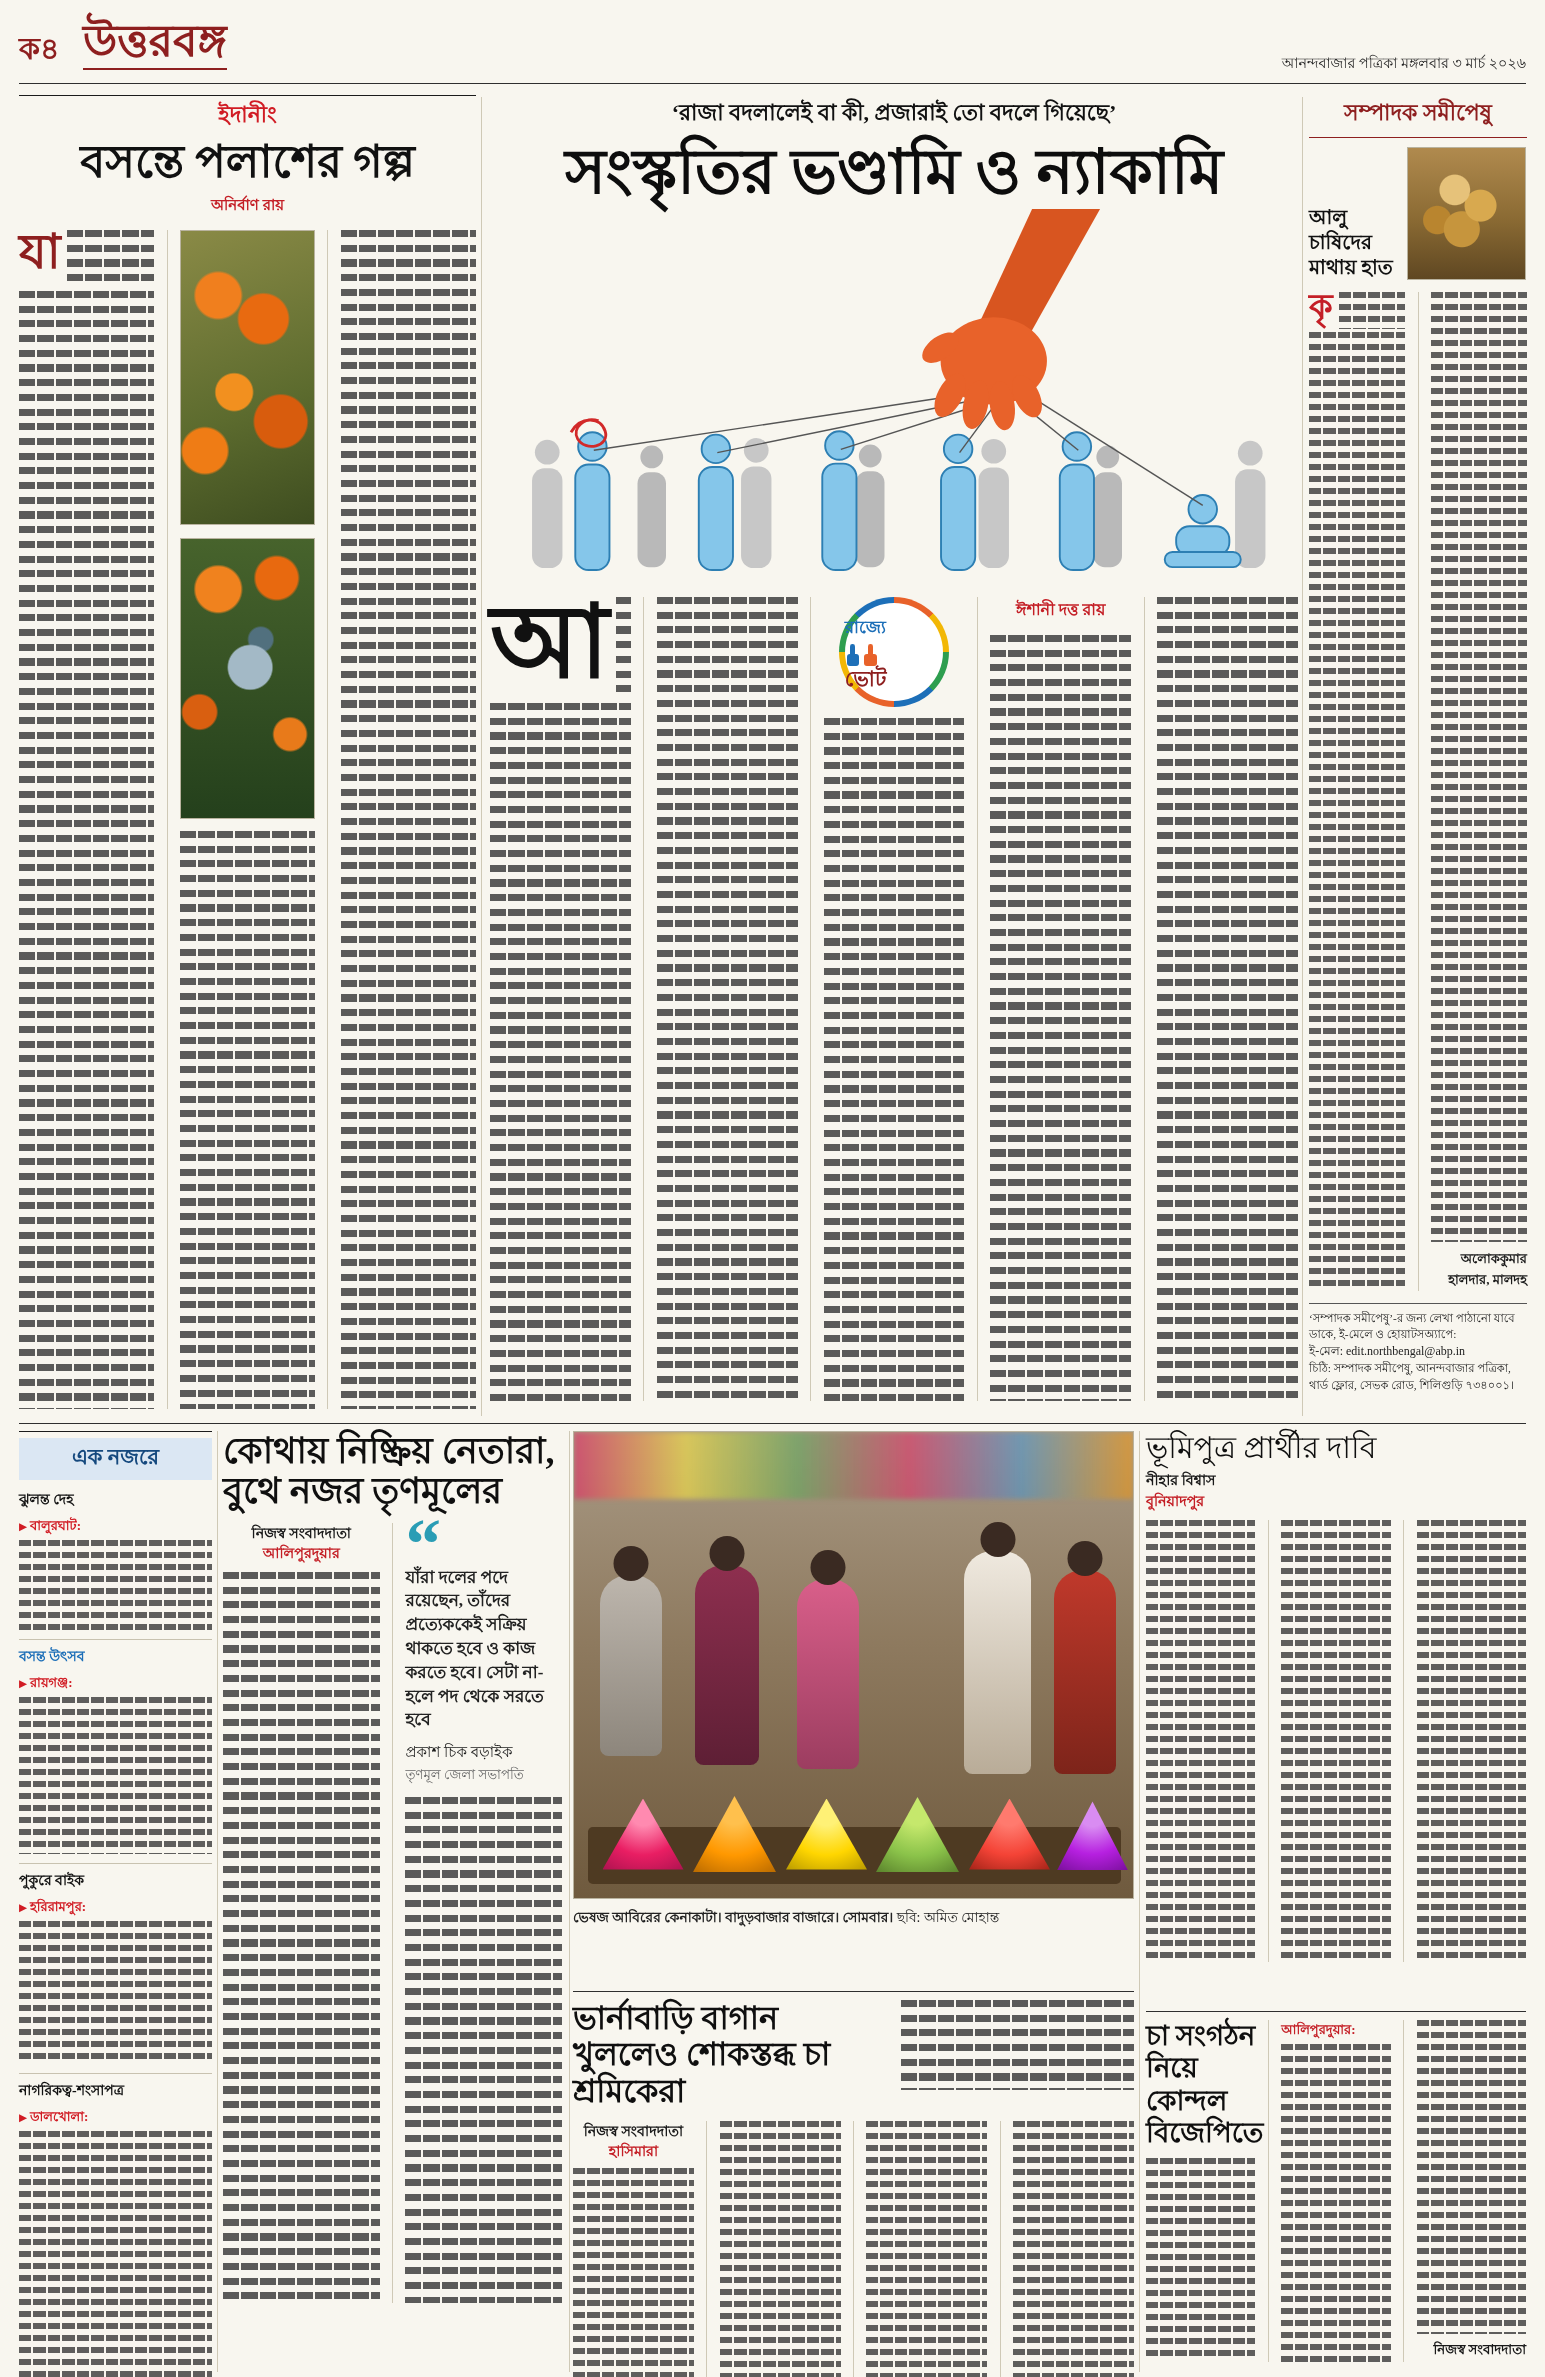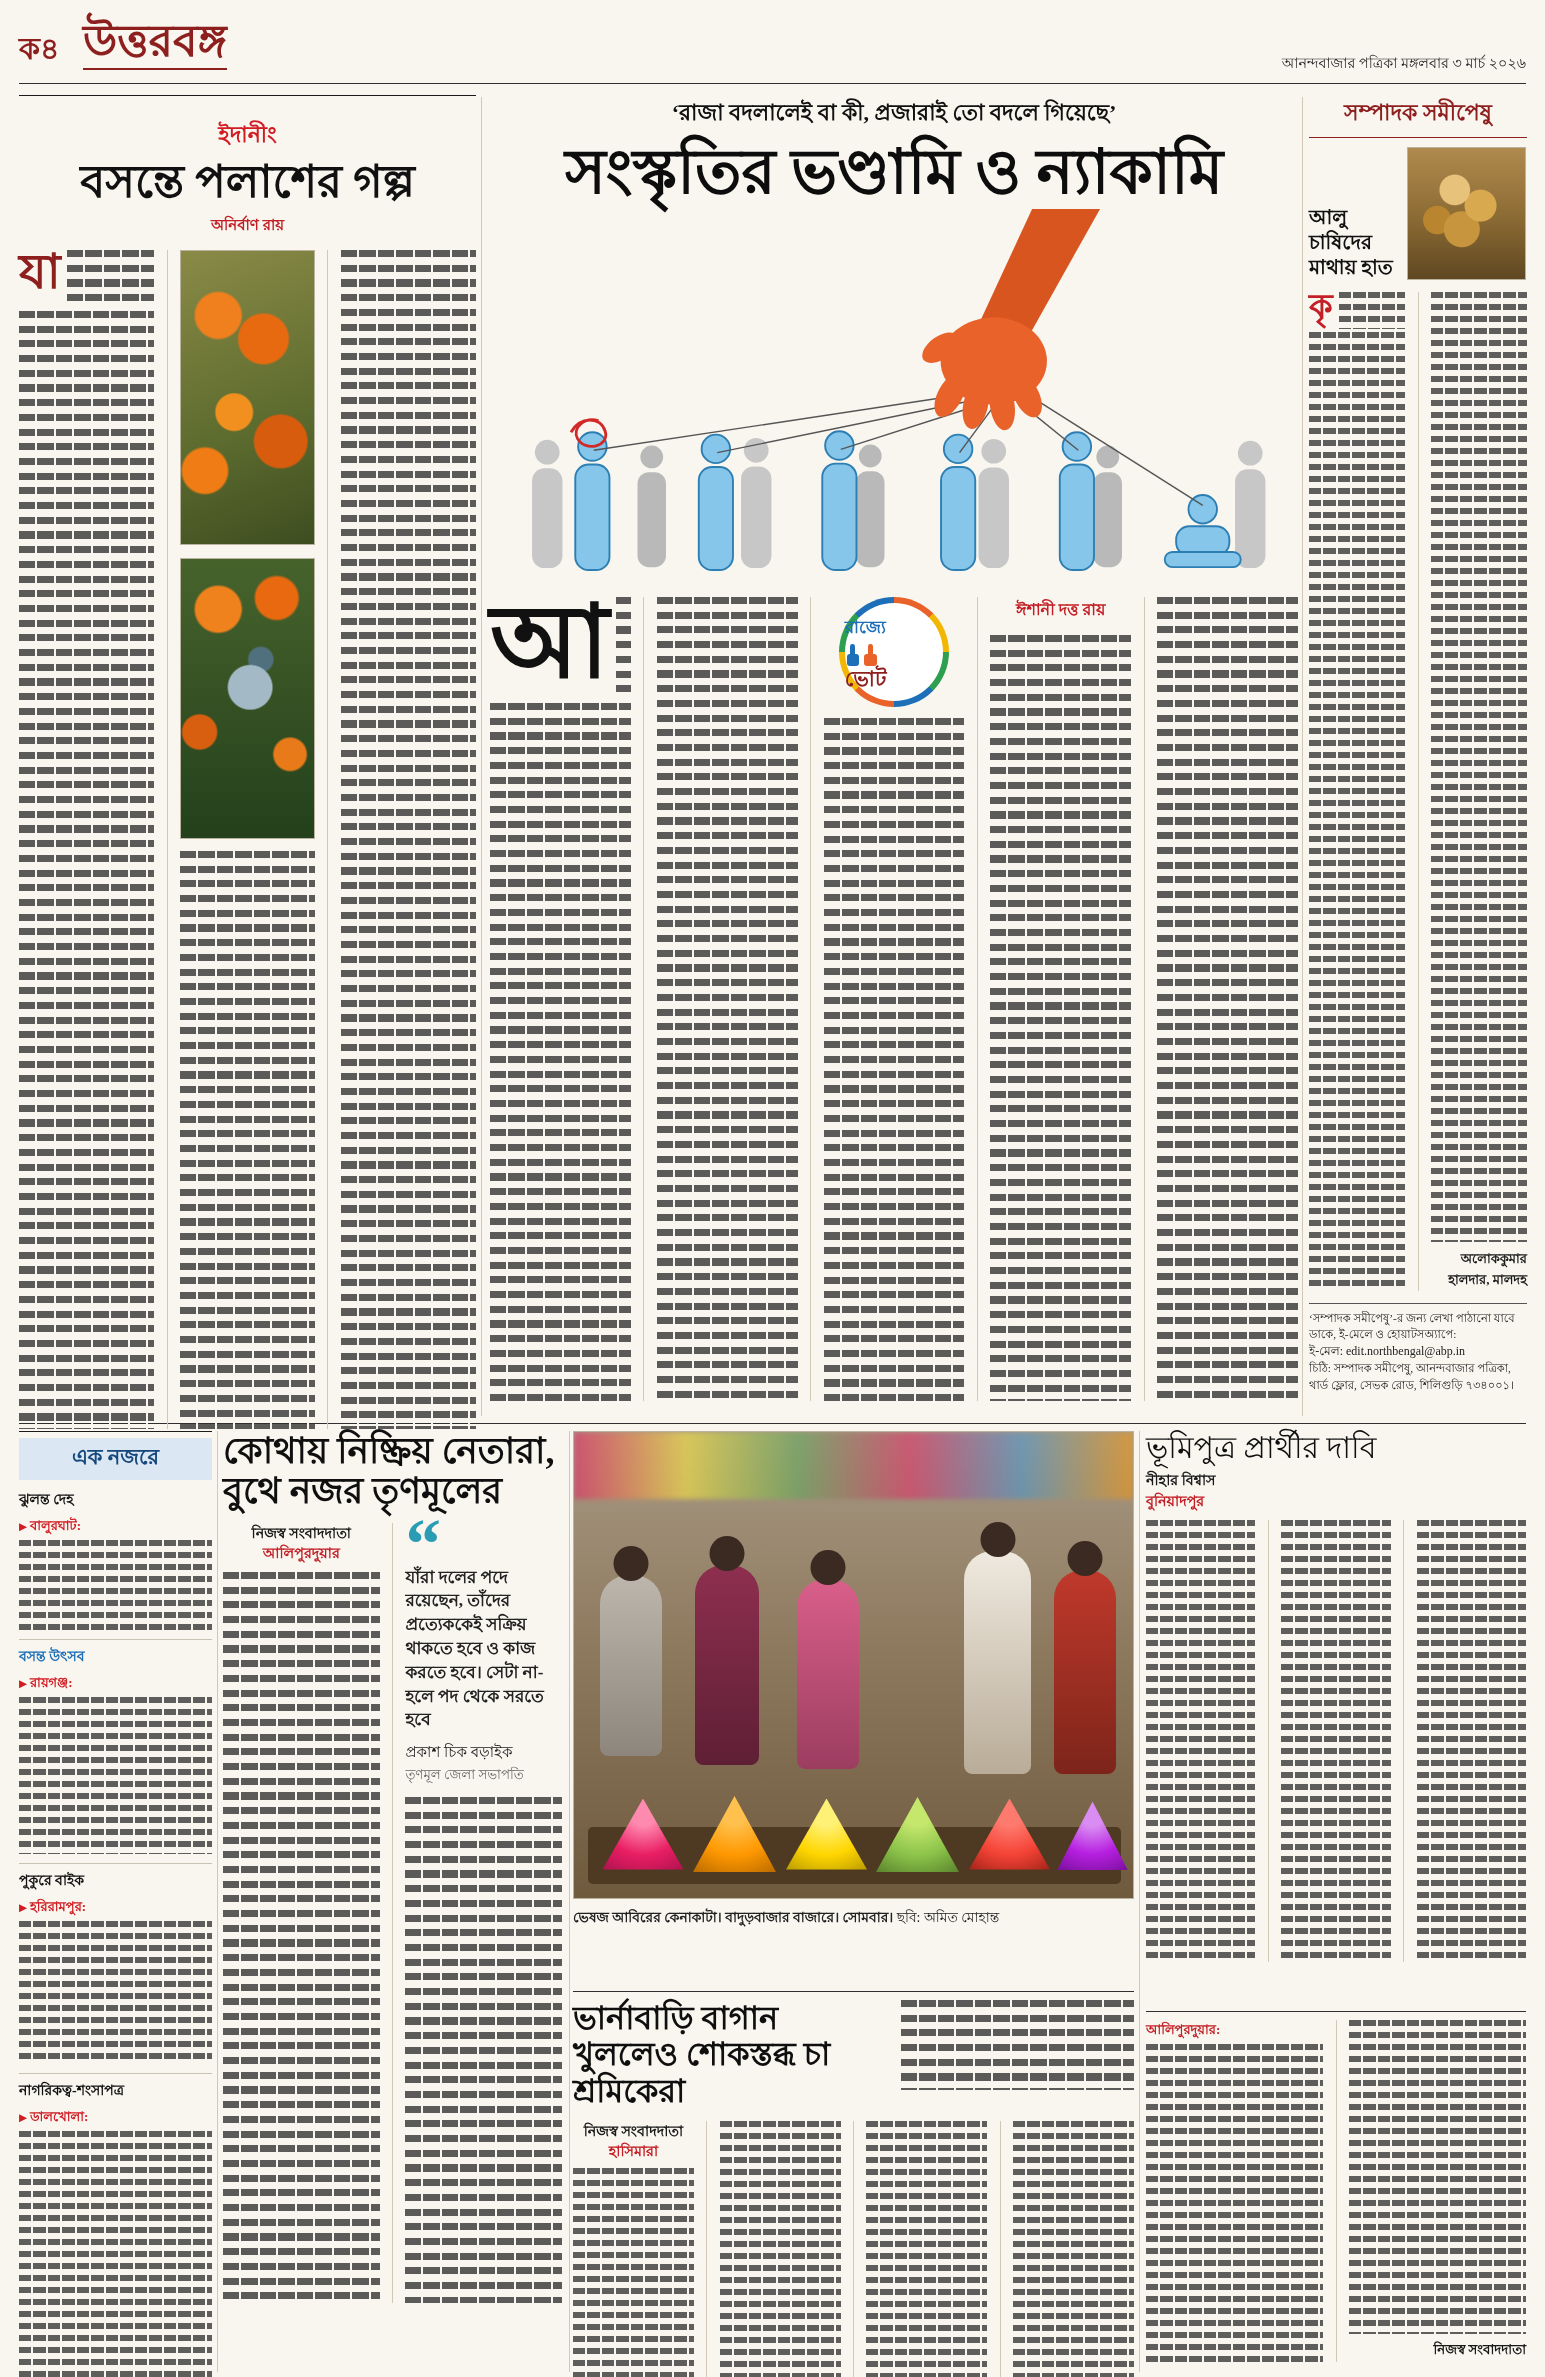--- a/index.html
+++ b/index.html
@@ -28,21 +28,21 @@
   .dropwrap{display:flex;margin-bottom:3.8px}
   .dropcap{font-weight:bold;line-height:.9;margin-right:6.7px;color:#111}
   .byline-red{color:#c41f26;font-weight:bold}
 
   
   .pageno{font-size:30px;font-weight:bold;color:#8e1f1f}
   .masthead{font-size:44px;font-weight:bold;color:#8e1f1f;border-bottom:2.9px solid #8e1f1f;padding-bottom:1.9px;line-height:1}
   .edition{font-size:14.3px;color:#222}
 
   
-  .kicker-wrap{border-top:1.4px solid #1b1b1b;text-align:center;padding-top:21px}
+  .kicker-wrap{border-top:1.4px solid #1b1b1b;text-align:center;padding-top:1px}
   .kicker{font-size:22px;font-weight:bold;color:#d11c24}
   .palash-headline{font-size:45px;font-weight:bold;text-align:center;line-height:1.05;color:#111}
   .palash-byline{text-align:center;font-size:15px;margin-top:6.7px}
   .photo{width:100%;border:0.5px solid #b9b39f}
   .photo1{height:295px;
     background:
       radial-gradient(circle at 28% 22%, #f07f1e 0 9%, transparent 10%),
       radial-gradient(circle at 62% 30%, #e86a10 0 11%, transparent 12%),
       radial-gradient(circle at 40% 55%, #f2901f 0 10%, transparent 11%),
       radial-gradient(circle at 75% 65%, #d85c0d 0 12%, transparent 13%),
@@ -432,20 +432,24 @@
         </div>
       <div class="col">
           <div class="greek-sm grow"></div>
         </div>
     </div>
   </div>
 
   <div class="abs bjp" style="left:1146px;top:2011px;width:380px;height:361px">
     <div class="cols" style="height:342px">
       <div class="col">
+        <div class="bjp-headline">চা সংগঠন নিয়ে কোন্দল বিজেপিতে</div>
+        <div class="greek-sm grow"></div>
+      </div>
+      <div class="col">
         <div class="tagline-red">আলিপুরদুয়ার:</div>
         <div class="greek-sm grow"></div>
       </div>
       <div class="col">
         <div class="greek-sm grow"></div>
         <div class="credit-end">নিজস্ব সংবাদদাতা</div>
       </div>
     </div>
   </div>
 

